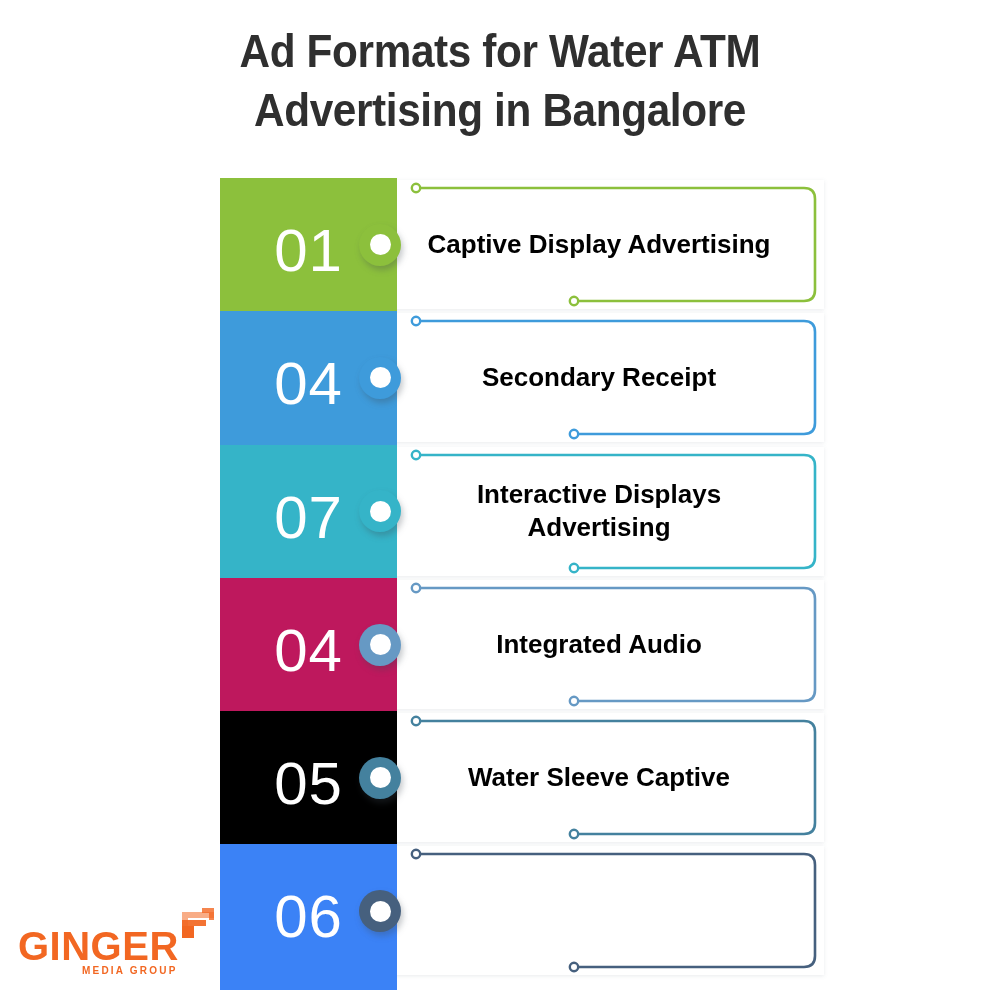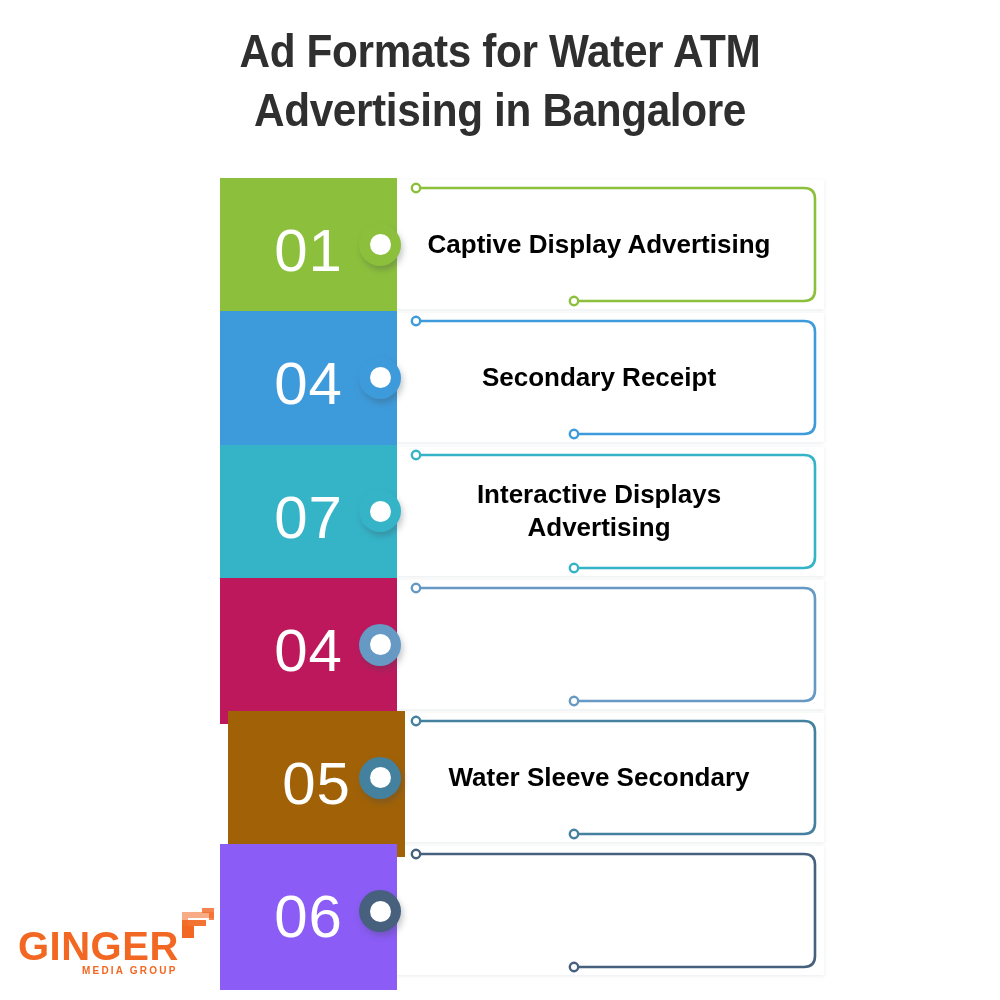--- a/index.html
+++ b/index.html
@@ -213,41 +213,44 @@
         <span class="num">04</span>
       </div>
       <svg class="connector" viewBox="0 0 450 133.3" width="450" height="133.3">
         <path d="M 42 10 H 430 Q 441 10 441 21 V 112 Q 441 123 430 123 H 200" fill="none" stroke="#6699C4" stroke-width="2.6" stroke-linecap="round"></path>
         <circle cx="42" cy="10" r="4.2" fill="#ffffff" stroke="#6699C4" stroke-width="2.4"></circle>
         <circle cx="200" cy="123" r="4.2" fill="#ffffff" stroke="#6699C4" stroke-width="2.4"></circle>
       </svg>
       <div class="marker" style="background: rgb(102, 153, 196);">
         <div class="inner"></div>
       </div>
-    </div>
-    <div class="row">
-      <div class="card"></div>
-      <div class="numblock" style="background: #a16207; margin-left: 8px;">
+      <div class="label">
+        <span>Integrated Audio</span>
+      </div>
+    </div>
+    <div class="row">
+      <div class="card"></div>
+      <div class="numblock" style="background: #000000;">
         <span class="num">05</span>
       </div>
       <svg class="connector" viewBox="0 0 450 133.3" width="450" height="133.3">
         <path d="M 42 10 H 430 Q 441 10 441 21 V 112 Q 441 123 430 123 H 200" fill="none" stroke="#44819E" stroke-width="2.6" stroke-linecap="round"></path>
         <circle cx="42" cy="10" r="4.2" fill="#ffffff" stroke="#44819E" stroke-width="2.4"></circle>
         <circle cx="200" cy="123" r="4.2" fill="#ffffff" stroke="#44819E" stroke-width="2.4"></circle>
       </svg>
       <div class="marker" style="background: rgb(68, 129, 158);">
         <div class="inner"></div>
       </div>
       <div class="label">
-        <span>Water Sleeve Secondary</span>
-      </div>
-    </div>
-    <div class="row">
-      <div class="card"></div>
-      <div class="numblock" style="background: #8b5cf6; text-align: right;">
+        <span>Water Sleeve Captive</span>
+      </div>
+    </div>
+    <div class="row">
+      <div class="card"></div>
+      <div class="numblock" style="background: #3b82f6; text-align: right;">
         <span class="num">06</span>
       </div>
       <svg class="connector" viewBox="0 0 450 133.3" width="450" height="133.3">
         <path d="M 42 10 H 430 Q 441 10 441 21 V 112 Q 441 123 430 123 H 200" fill="none" stroke="#46607E" stroke-width="2.6" stroke-linecap="round"></path>
         <circle cx="42" cy="10" r="4.2" fill="#ffffff" stroke="#46607E" stroke-width="2.4"></circle>
         <circle cx="200" cy="123" r="4.2" fill="#ffffff" stroke="#46607E" stroke-width="2.4"></circle>
       </svg>
       <div class="marker" style="background: rgb(70, 96, 126);">
         <div class="inner"></div>
       </div>

